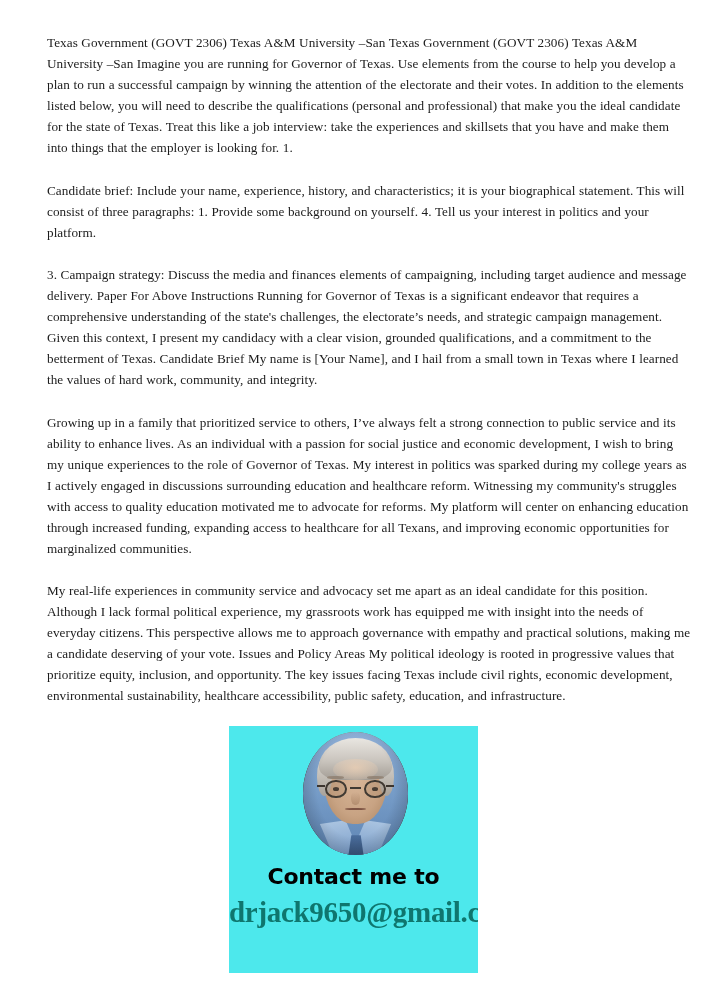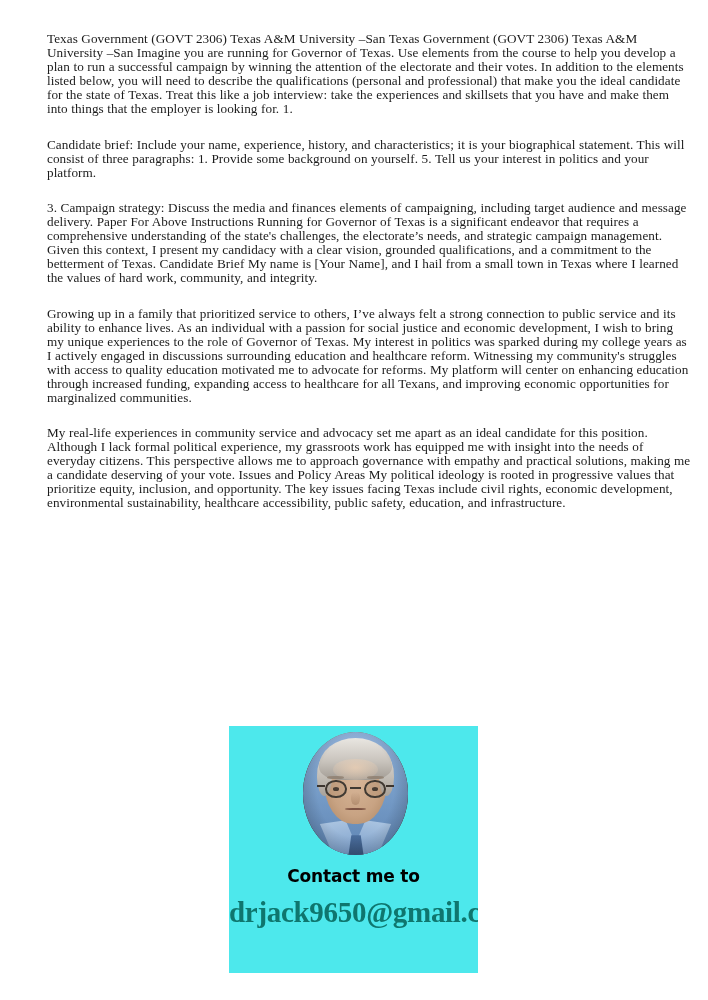--- a/index.html
+++ b/index.html
@@ -26,21 +26,21 @@
   #doc-body {
     position: absolute;
     left: 47px;
     top: 32px;
     width: 645px;
   }
 
   .para {
     margin: 0 0 21.6px 0;
     font-size: 13.2px;
-    line-height: 14px;
+    line-height: 21px;
     color: #1b1b1b;
     text-align: left;
     letter-spacing: 0.05px;
     word-spacing: 0.2px;
   }
   .para:last-child { margin-bottom: 0; }
 
   
   #contact-card {
     position: absolute;
@@ -237,21 +237,21 @@
   #card-text {
     position: absolute;
     left: 0;
     right: 0;
     top: 134px;
     text-align: center;
   }
   .card-headline {
     font-family: "DejaVu Sans", "Liberation Sans", sans-serif;
     font-weight: bold;
-    font-size: 17px;
+    font-size: 22px;
     line-height: 33px;
     color: #000000;
     letter-spacing: -0.2px;
   }
   .card-email {
     margin-top: 4px;
     font-family: "Liberation Serif", "DejaVu Serif", serif;
     font-weight: bold;
     font-size: 29px;
     line-height: 30px;
@@ -259,21 +259,21 @@
     letter-spacing: -0.3px;
   }
 </style>
 </head>
 <body>
 
 <div id="doc-page">
 
   <div id="doc-body">
     <p class="para">Texas Government (GOVT 2306) Texas A&amp;M University –San Texas Government (GOVT 2306) Texas A&amp;M University –San Imagine you are running for Governor of Texas. Use elements from the course to help you develop a plan to run a successful campaign by winning the attention of the electorate and their votes. In addition to the elements listed below, you will need to describe the qualifications (personal and professional) that make you the ideal candidate for the state of Texas. Treat this like a job interview: take the experiences and skillsets that you have and make them into things that the employer is looking for. 1.</p>
-    <p class="para">Candidate brief: Include your name, experience, history, and characteristics; it is your biographical statement. This will consist of three paragraphs: 1. Provide some background on yourself. 5. Tell us your interest in politics and your platform.</p>
+    <p class="para">Candidate brief: Include your name, experience, history, and characteristics; it is your biographical statement. This will consist of three paragraphs: 1. Provide some background on yourself. 4. Tell us your interest in politics and your platform.</p>
     <p class="para">3. Campaign strategy: Discuss the media and finances elements of campaigning, including target audience and message delivery. Paper For Above Instructions Running for Governor of Texas is a significant endeavor that requires a comprehensive understanding of the state's challenges, the electorate’s needs, and strategic campaign management. Given this context, I present my candidacy with a clear vision, grounded qualifications, and a commitment to the betterment of Texas. Candidate Brief My name is [Your Name], and I hail from a small town in Texas where I learned the values of hard work, community, and integrity.</p>
     <p class="para">Growing up in a family that prioritized service to others, I’ve always felt a strong connection to public service and its ability to enhance lives. As an individual with a passion for social justice and economic development, I wish to bring my unique experiences to the role of Governor of Texas. My interest in politics was sparked during my college years as I actively engaged in discussions surrounding education and healthcare reform. Witnessing my community's struggles with access to quality education motivated me to advocate for reforms. My platform will center on enhancing education through increased funding, expanding access to healthcare for all Texans, and improving economic opportunities for marginalized communities.</p>
     <p class="para">My real-life experiences in community service and advocacy set me apart as an ideal candidate for this position. Although I lack formal political experience, my grassroots work has equipped me with insight into the needs of everyday citizens. This perspective allows me to approach governance with empathy and practical solutions, making me a candidate deserving of your vote. Issues and Policy Areas My political ideology is rooted in progressive values that prioritize equity, inclusion, and opportunity. The key issues facing Texas include civil rights, economic development, environmental sustainability, healthcare accessibility, public safety, education, and infrastructure.</p>
   </div>
 
   <div id="contact-card">
 
     <div id="portrait">
       <div class="ph-layer ph-bg"></div>
       <div class="ph-layer ph-dark"></div>

